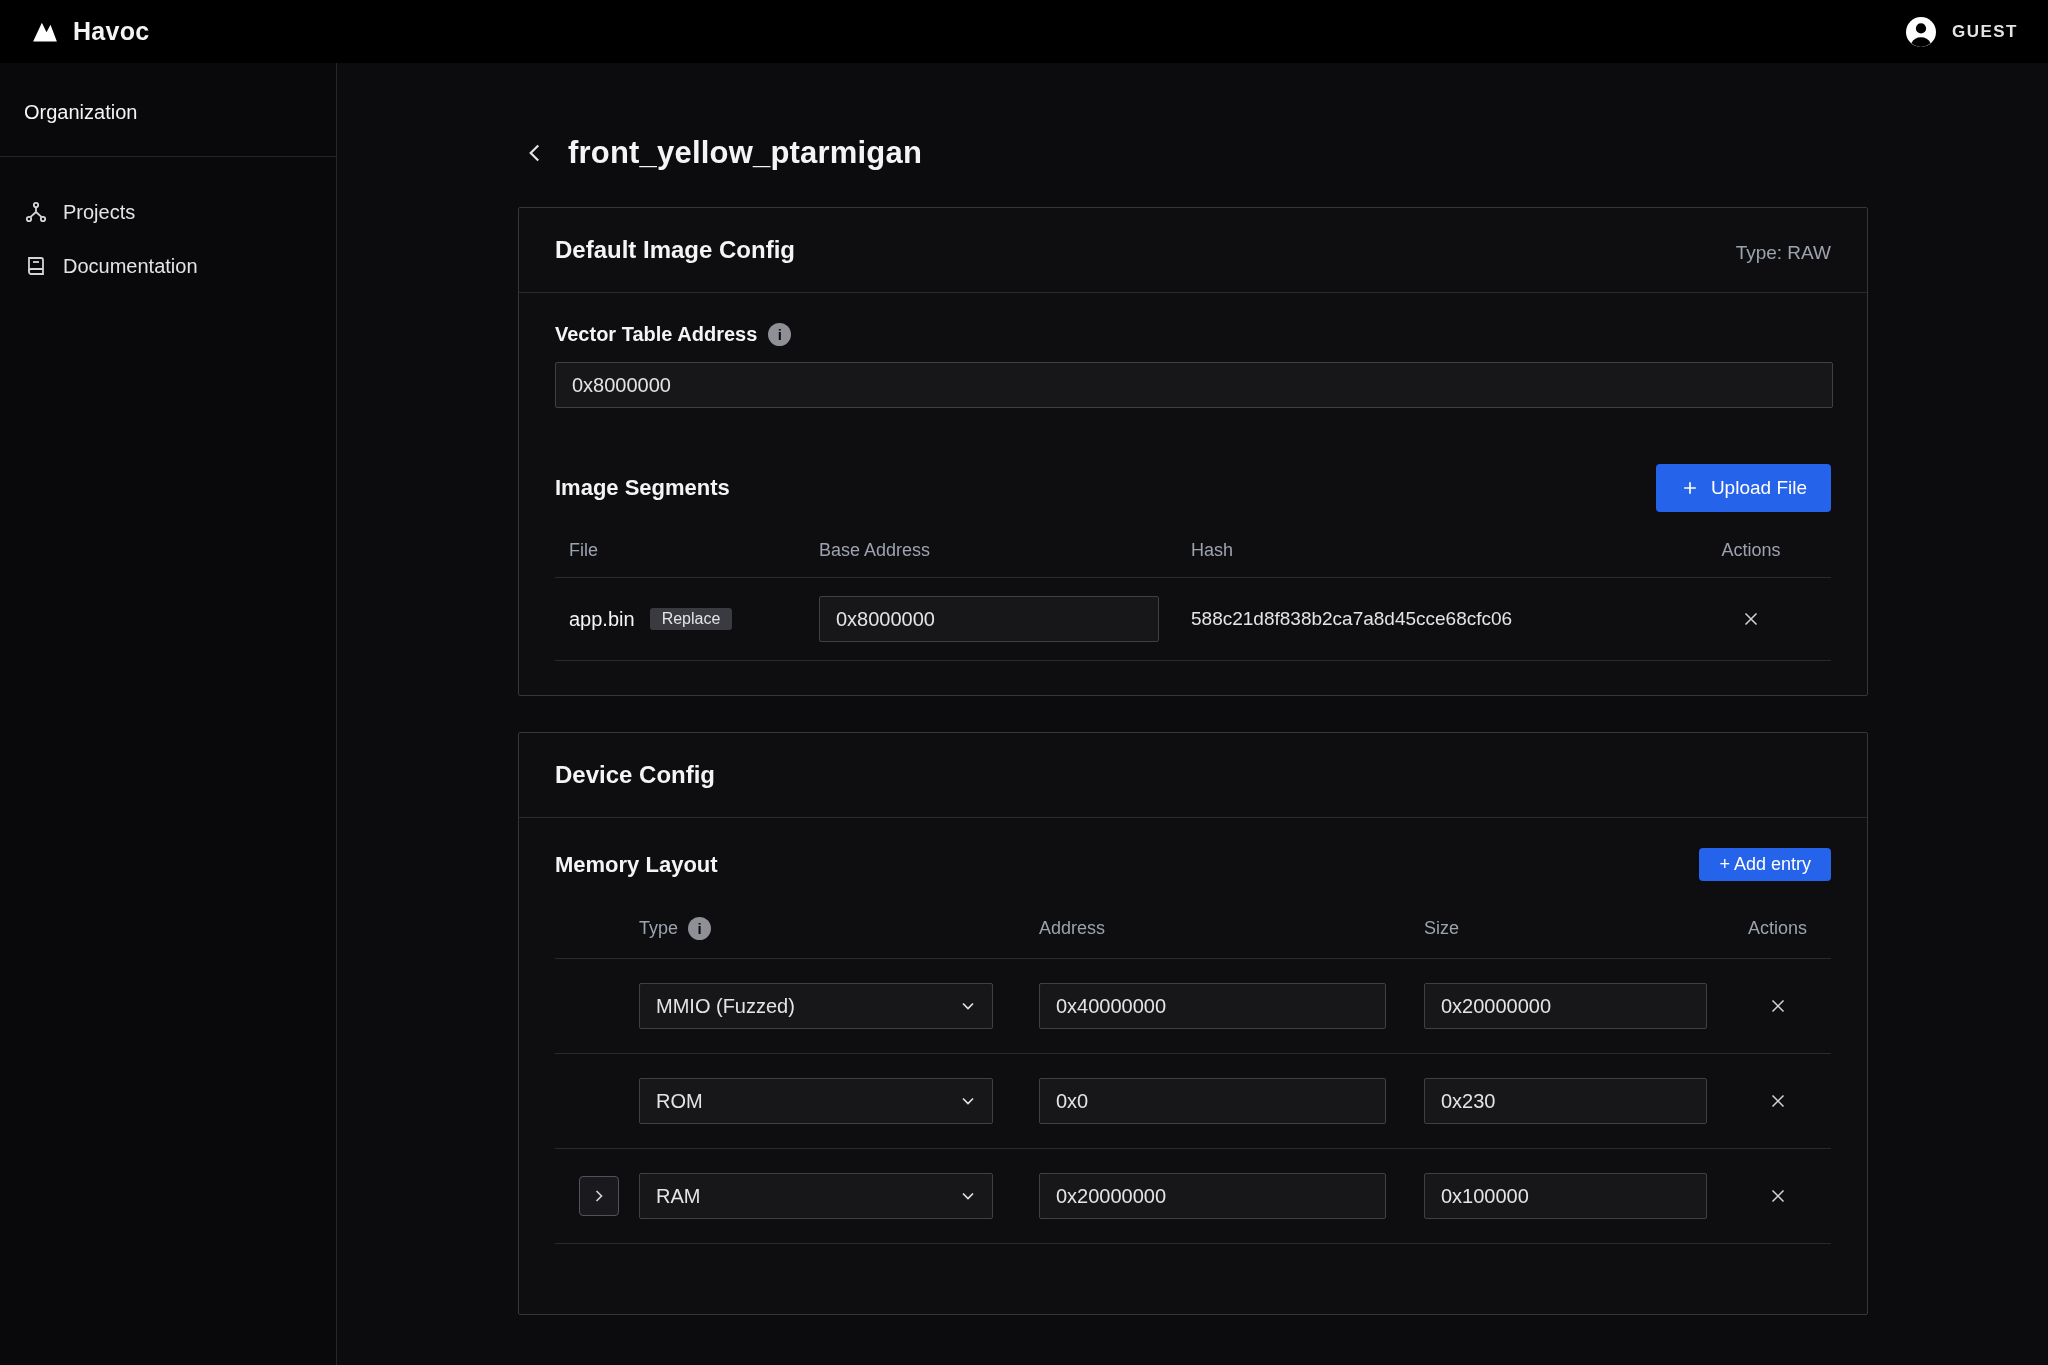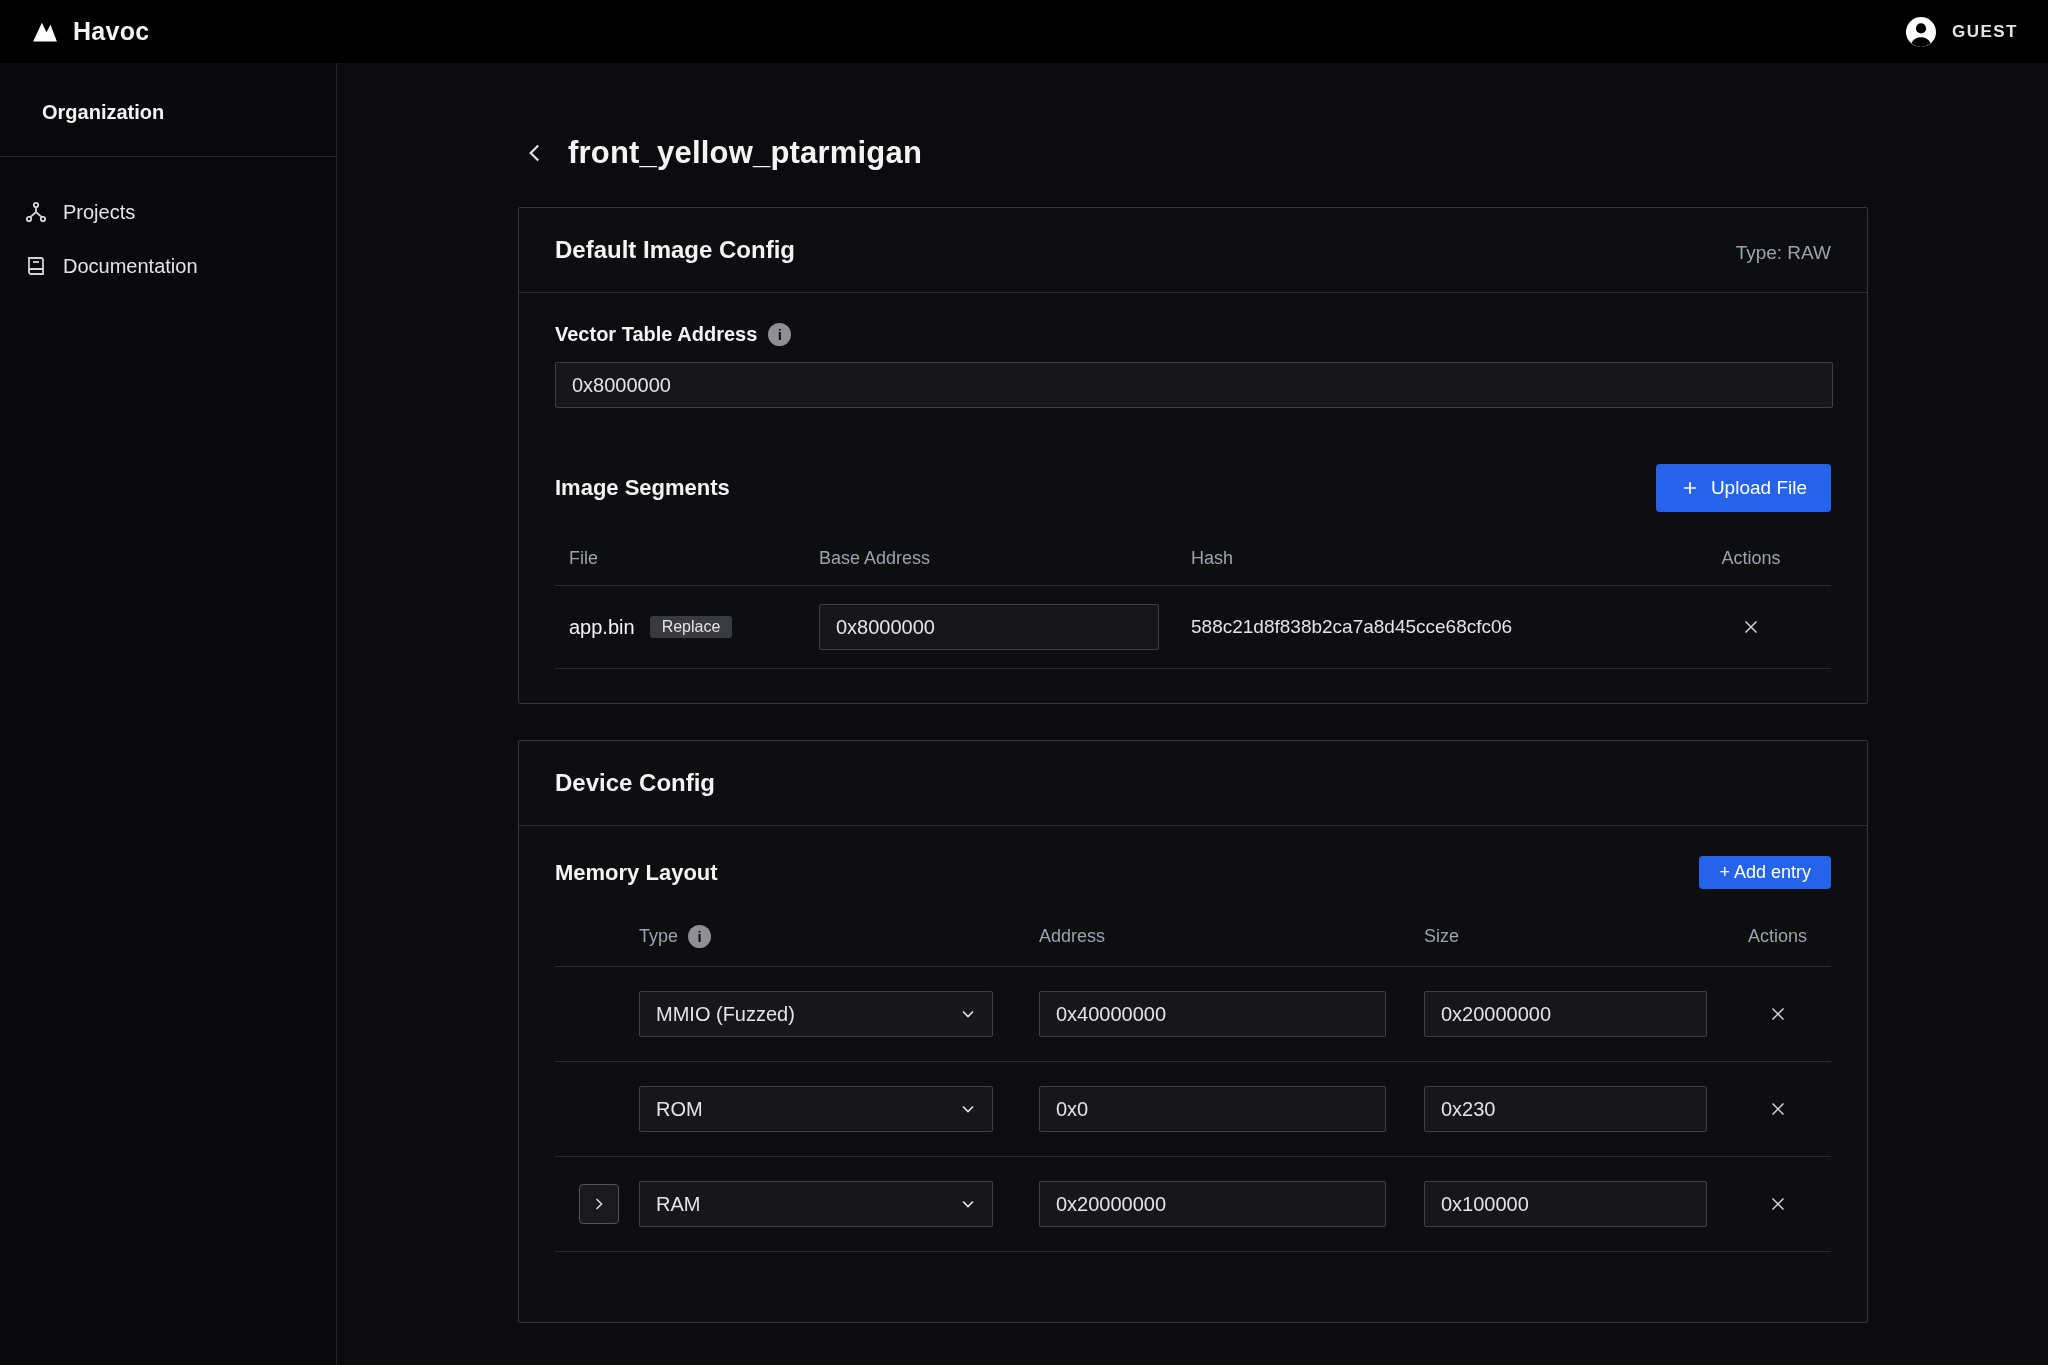--- a/index.html
+++ b/index.html
@@ -22,22 +22,22 @@
   .user { display: flex; align-items: center; gap: 13px; }
   .user-label { font-size: 17px; font-weight: bold; letter-spacing: 1.5px; color: #e4e4e7; }
 
   
   .shell { display: flex; height: 1302px; }
   .sidebar {
     width: 337px; flex: 0 0 337px;
     background: #09090b; border-right: 1px solid #26262a;
   }
   .side-section {
-    font-size: 20px; font-weight: bold; color: #f4f4f5;
-    padding: 38px 42px 32px; border-bottom: 1px solid #26262a;
+    font-size: 20px; font-weight: normal; color: #f4f4f5;
+    padding: 38px 24px 32px; border-bottom: 1px solid #26262a;
   }
   .side-nav { padding-top: 28px; }
   .side-item {
     display: flex; align-items: center; gap: 15px;
     padding: 15px 24px; font-size: 20px; color: #e4e4e7; cursor: pointer;
   }
   .side-icon { width: 24px; height: 24px; color: #d4d4d8; }
 
   
   .main { flex: 1; padding-left: 181px; overflow: hidden; }
@@ -78,21 +78,21 @@
   .btn-blue {
     background: #2563eb; color: #fff; border: none; border-radius: 4px;
     font-size: 19px; font-family: "Liberation Sans", sans-serif; cursor: pointer;
     display: inline-flex; align-items: center; gap: 11px; justify-content: center;
   }
   .upload-btn { height: 48px; padding: 0 24px; }
   .add-btn { height: 33px; padding: 0 20px; font-size: 18px; }
   .plus-icon { width: 20px; height: 20px; stroke: #fff; }
 
   
-  .seg-table { margin-top: 36px; padding-bottom: 34px; }
+  .seg-table { margin-top: 28px; padding-bottom: 34px; }
   .seg-row { display: grid; grid-template-columns: 256px 380px 1fr 160px; align-items: center; }
   .seg-row.head { color: #9ca3af; font-size: 18px; padding-bottom: 16px; border-bottom: 1px solid #2a2a2e; }
   .seg-row.data { padding: 18px 0; border-bottom: 1px solid #2a2a2e; }
   .seg-row > .c1 { padding-left: 14px; }
   .seg-row > .c2 { padding-left: 8px; }
   .seg-row > .c4 { justify-self: center; }
   .file-cell { display: flex; align-items: center; gap: 15px; font-size: 20px; }
   .chip {
     background: #3a3a41; border: none; border-radius: 3px;
     color: #e4e4e7; font-size: 16px; padding: 2px 12px; cursor: pointer;

